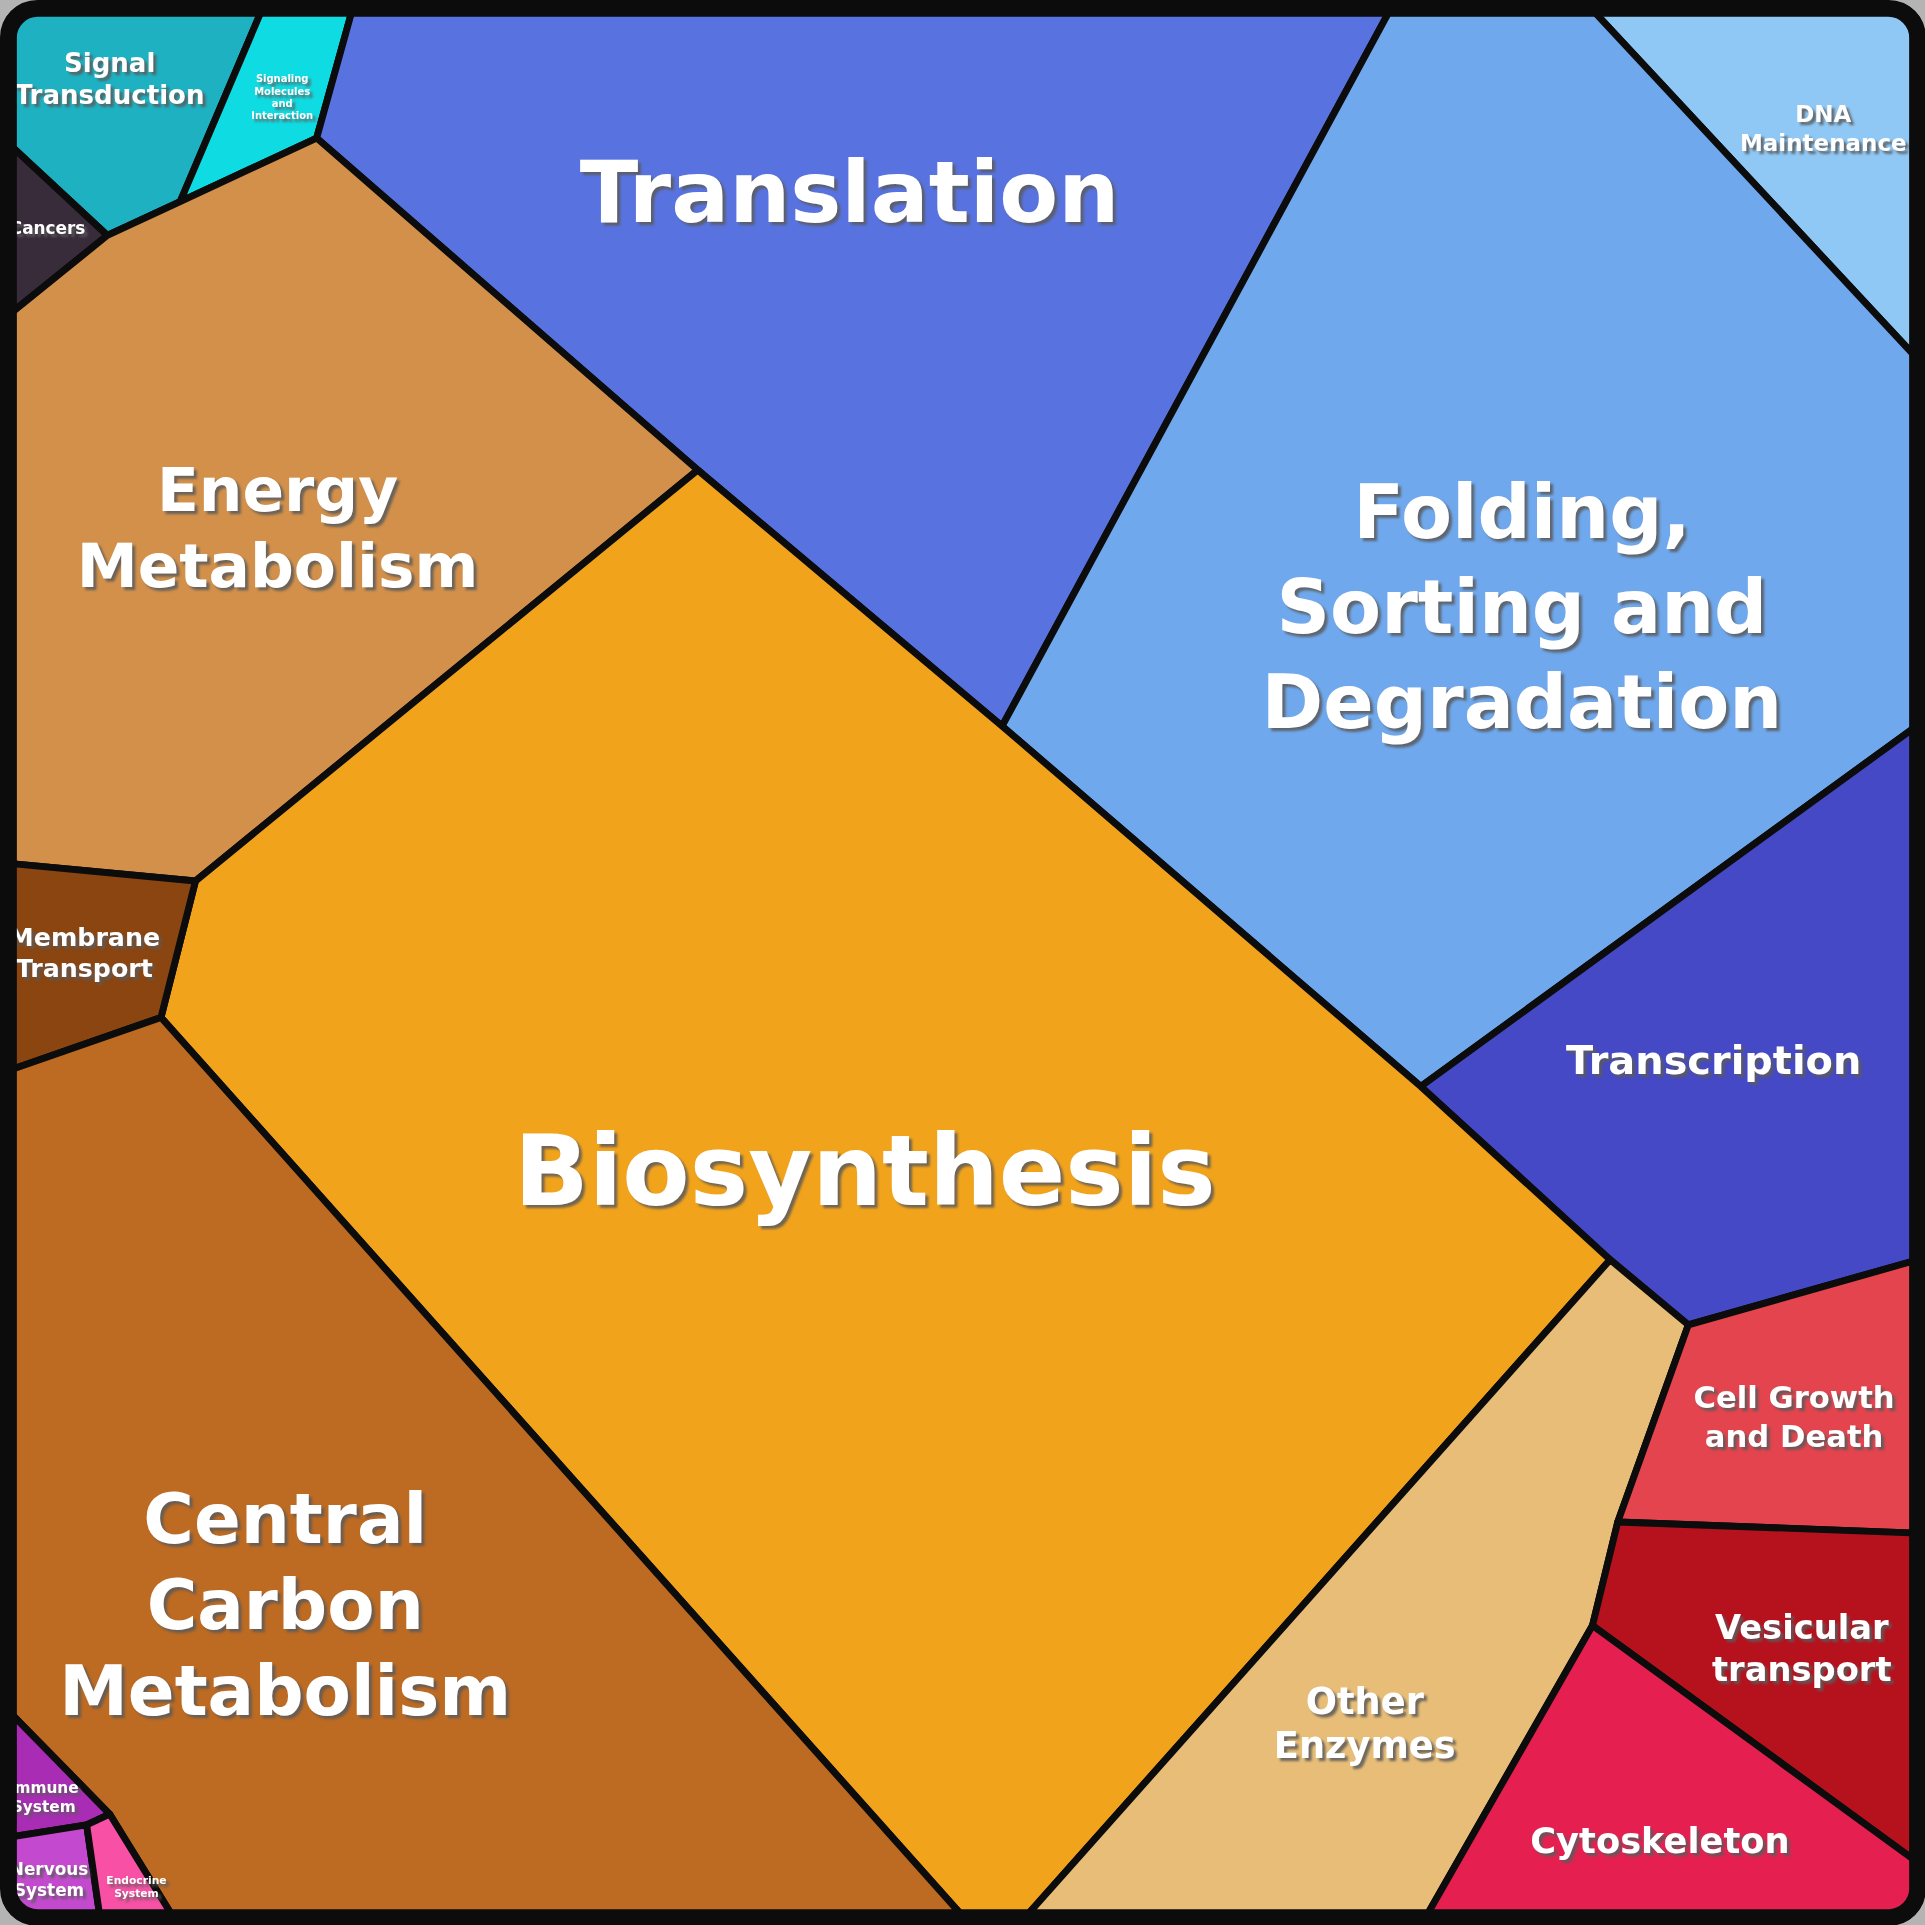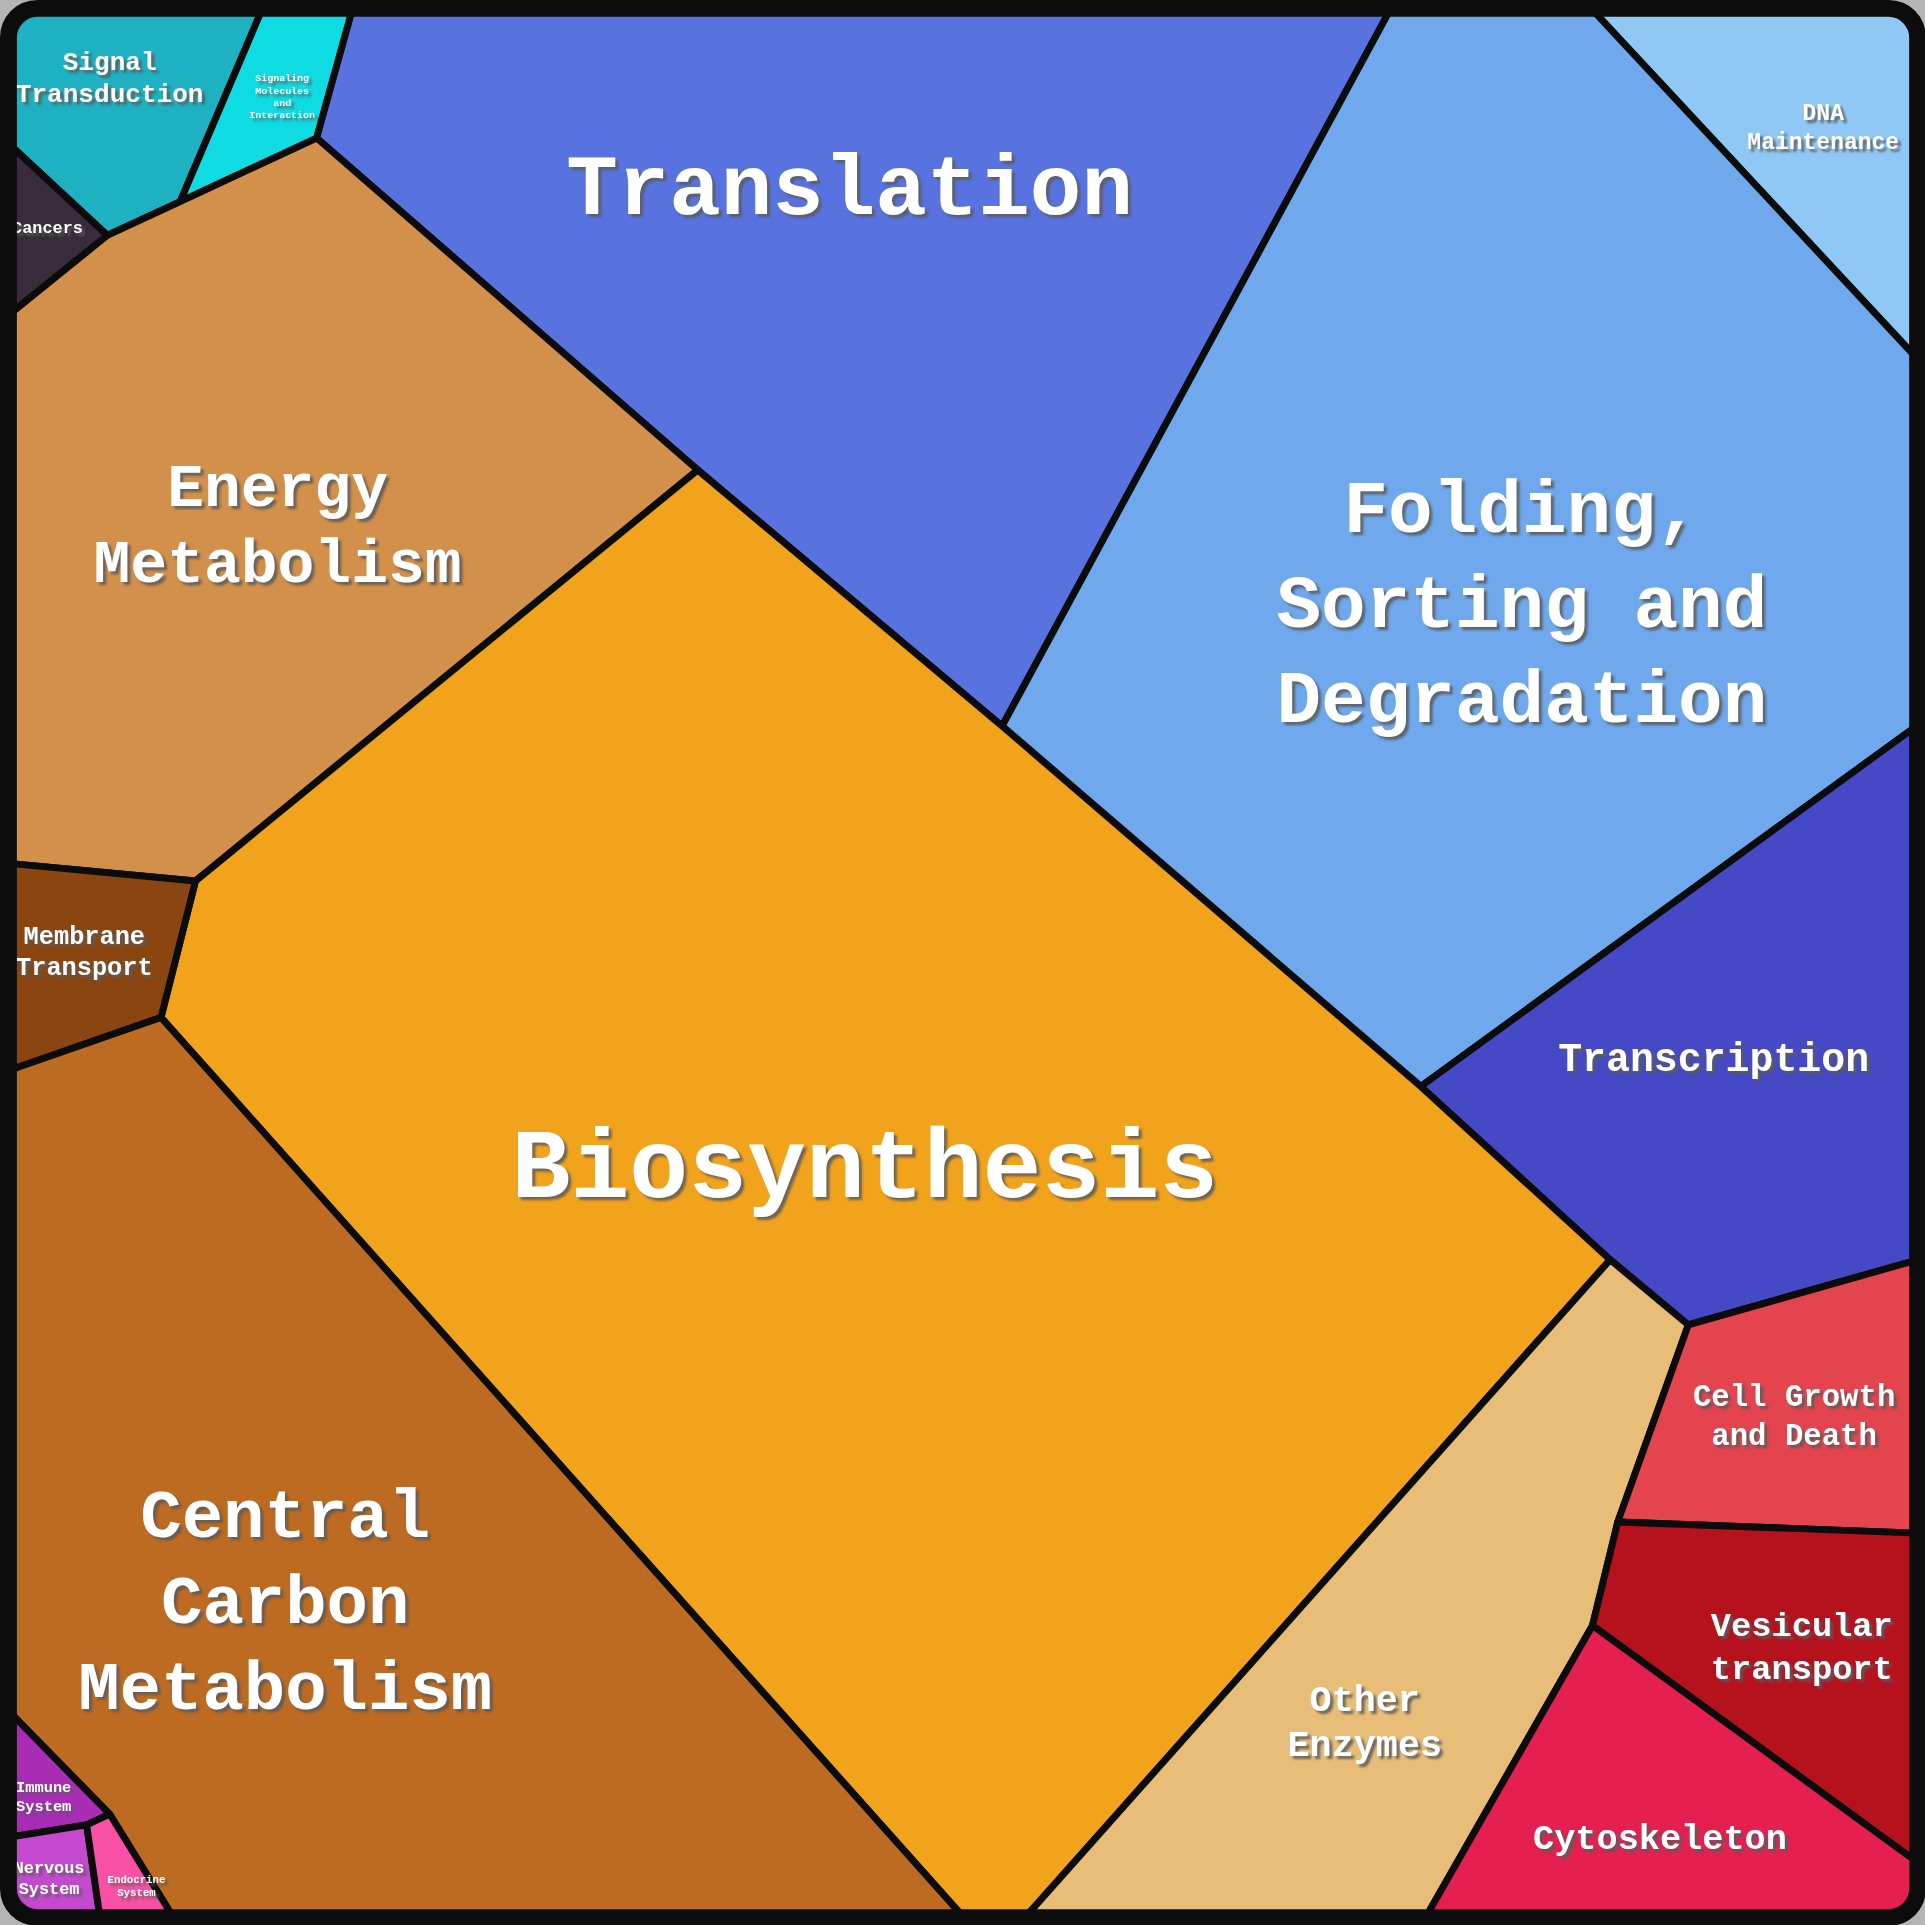--- a/index.html
+++ b/index.html
@@ -8,21 +8,20 @@
     background: #b4b4b4;
     width: 1926px;
     height: 1926px;
     overflow: hidden;
     font-family: "DejaVu Sans", "Liberation Sans", sans-serif;
   }
   #treemap-stage {
     position: relative;
     width: 1670px;
     height: 1926px;
-    font-family: Liberation Mono, monospace;
   }
   svg { display: block; }
   .region {
     stroke: #0c0c0c;
     stroke-width: 9;
     stroke-linejoin: round;
   }
   .region-label {
     fill: #ffffff;
     font-weight: 700;

